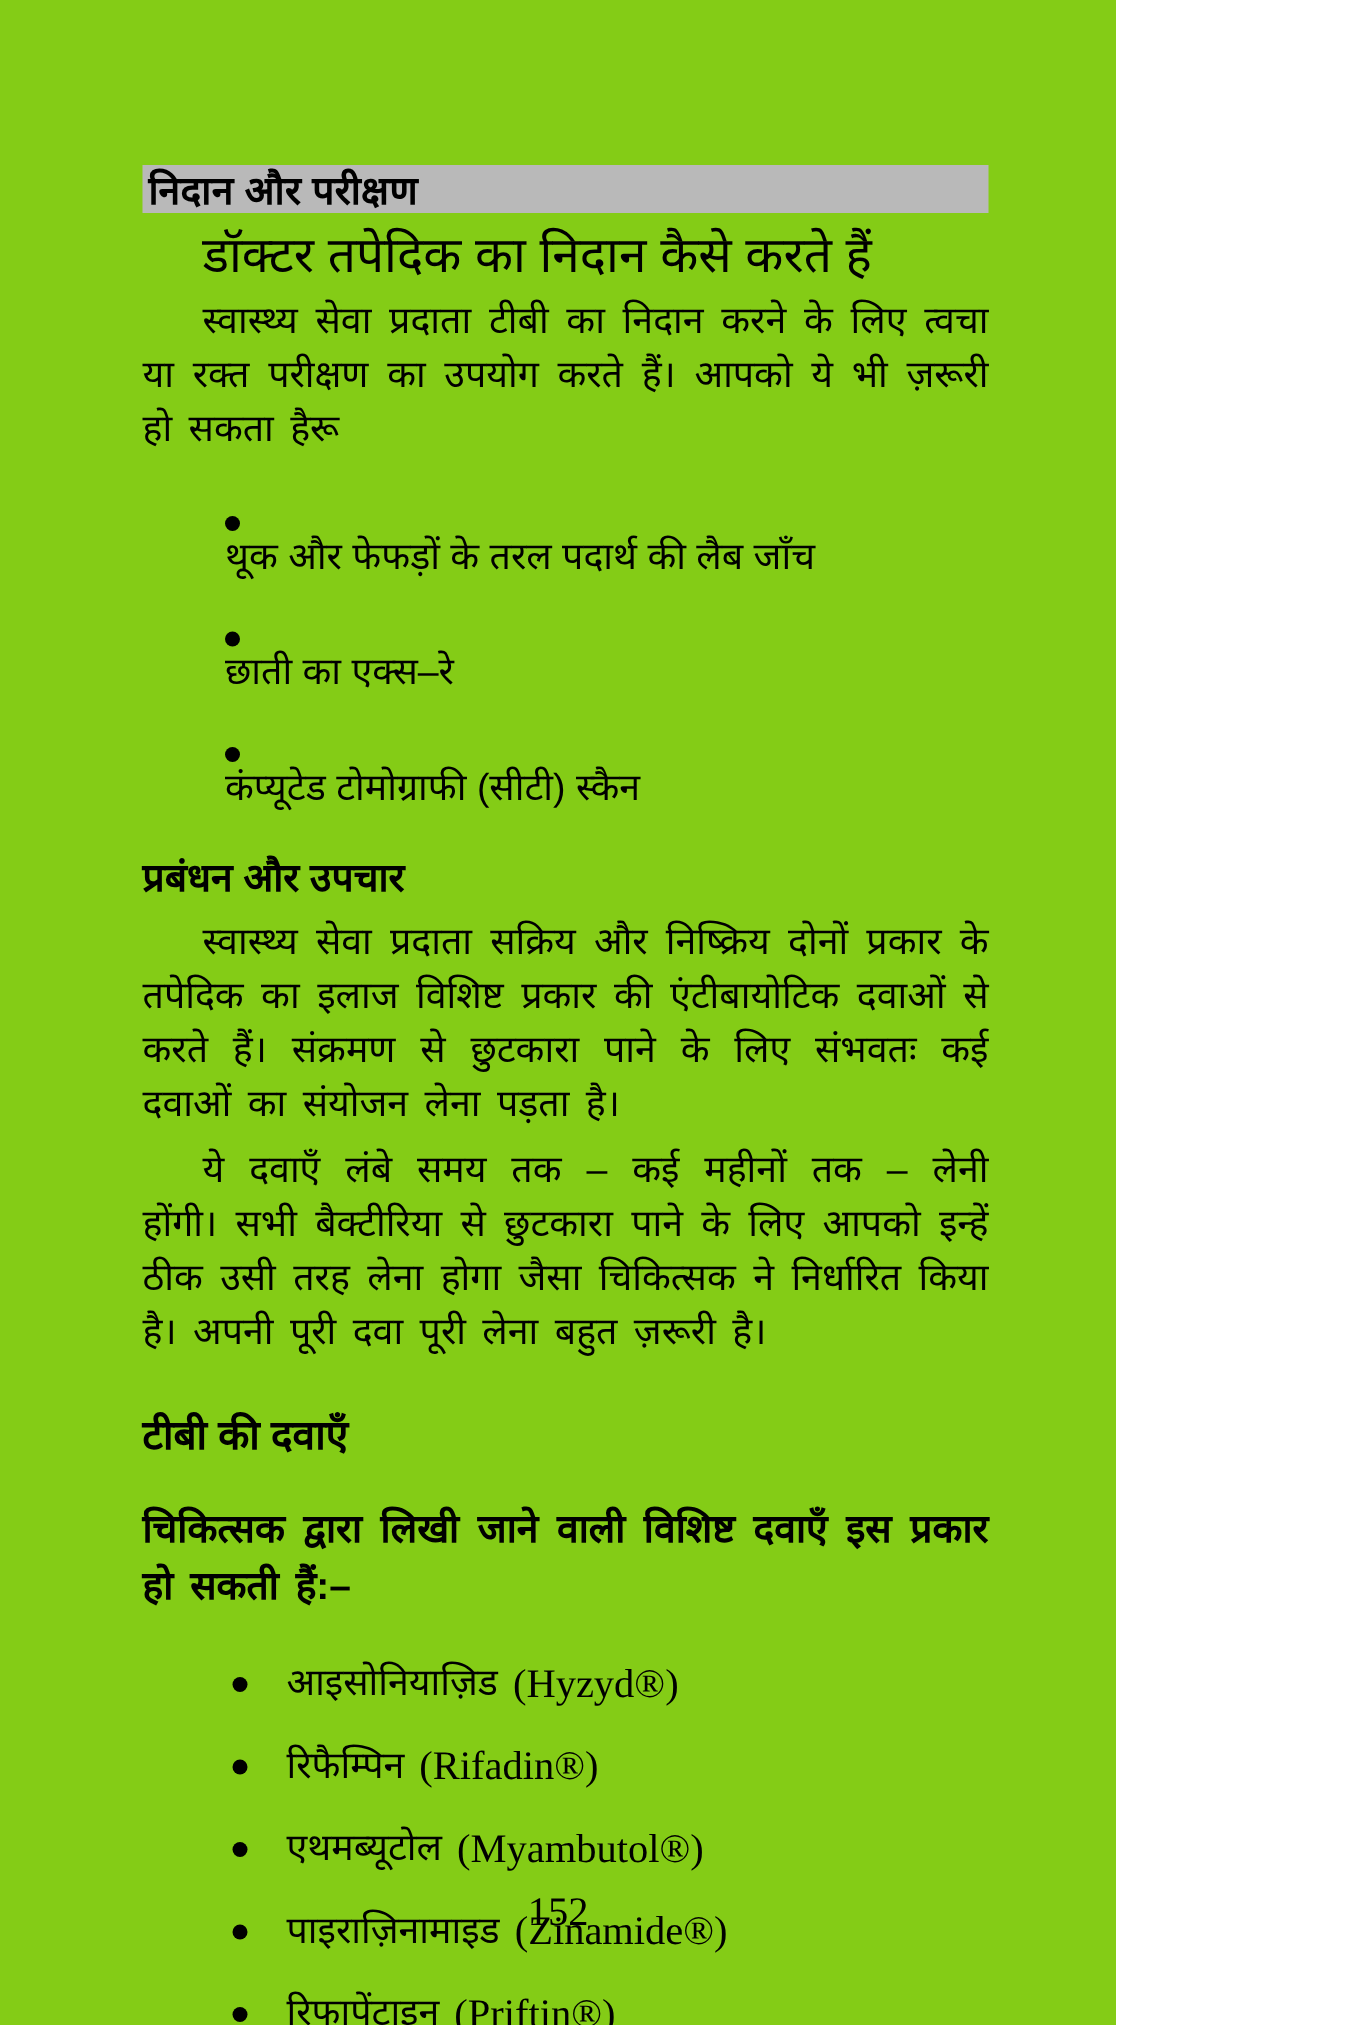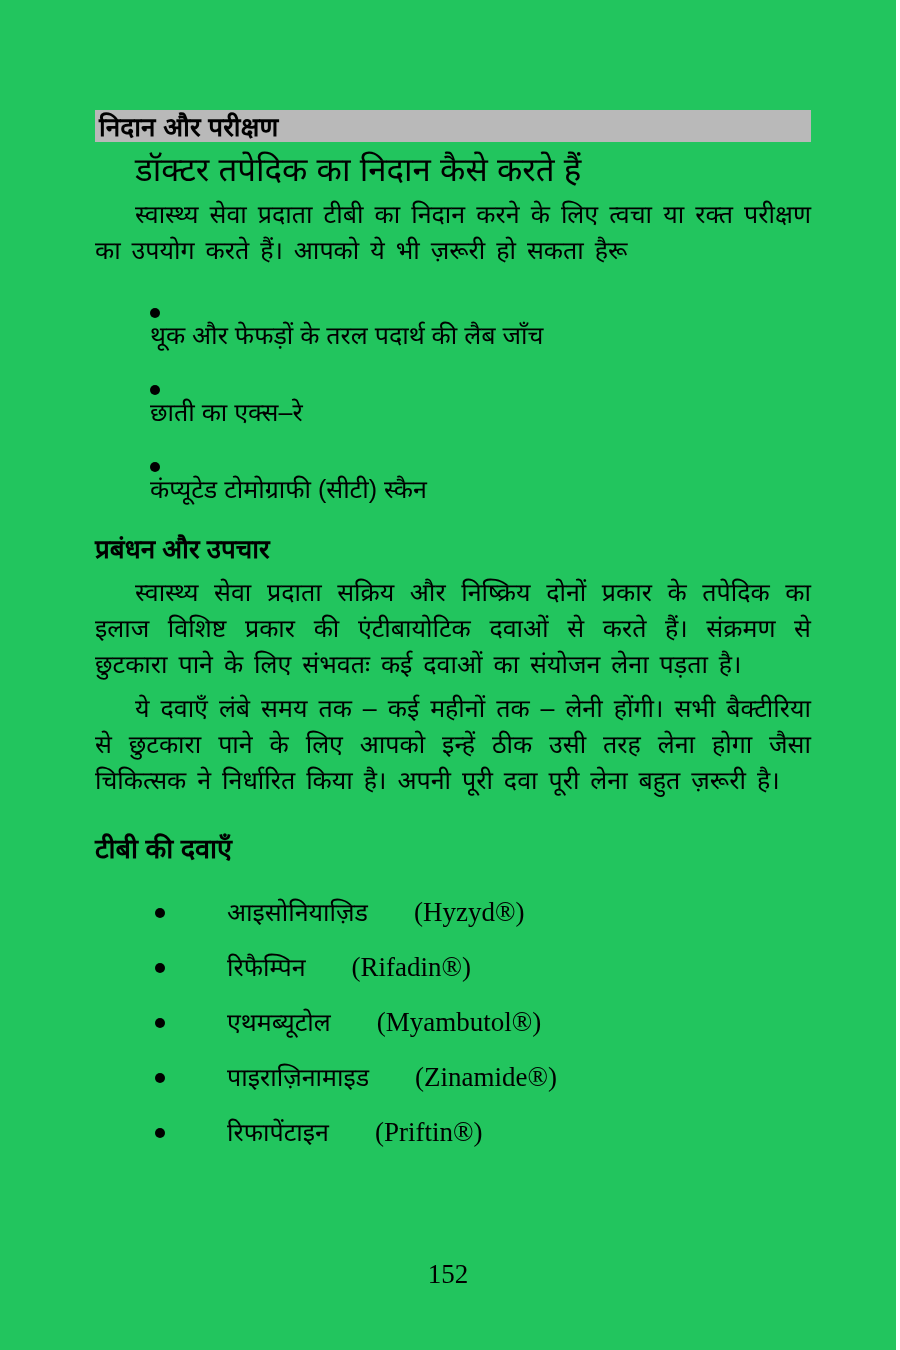--- a/index.html
+++ b/index.html
@@ -2,23 +2,23 @@
 <html><head>
 <meta charset="utf-8">
 <style>
   html, body {
     margin: 0;
     padding: 0;
     background: #ffffff;
   }
   .page {
     position: relative;
-    width: 896px;
+    width: 744px;
     height: 1350px;
-    background: #22c55e;
+    background: #84cc16;
     box-sizing: border-box;
     padding: 110px 85px 0 95px;
     font-family: "Liberation Sans", "DejaVu Sans", sans-serif;
     color: #000000;
     overflow: hidden;
   }
   .section-bar {
     background: #b9b9b9;
     font-weight: bold;
     font-size: 26px;
@@ -81,21 +81,20 @@
   }
   .med-list {
     margin-top: 30px;
   }
   .med-item {
     display: flex;
     align-items: flex-start;
     margin: 0 0 22px 60px;
     font-size: 25px;
     line-height: 33px;
-    gap: 36px;
   }
   .med-brand {
     font-family: Liberation Serif, serif;
     font-size: 27px;
     margin-left: 10px;
   }
   .page-number {
     position: absolute;
     left: 0;
     right: 0;
@@ -132,20 +131,21 @@
   </div>
 
   <div class="sub-heading">प्रबंधन और उपचार</div>
 
   <div class="para">स्वास्थ्य सेवा प्रदाता सक्रिय और निष्क्रिय दोनों प्रकार के तपेदिक का इलाज विशिष्ट प्रकार की एंटीबायोटिक दवाओं से करते हैं। संक्रमण से छुटकारा पाने के लिए संभवतः कई दवाओं का संयोजन लेना पड़ता है।</div>
 
   <div class="para">ये दवाएँ लंबे समय तक – कई महीनों तक – लेनी होंगी। सभी बैक्टीरिया से छुटकारा पाने के लिए आपको इन्हें ठीक उसी तरह लेना होगा जैसा चिकित्सक ने निर्धारित किया है। अपनी पूरी दवा पूरी लेना बहुत ज़रूरी है।</div>
 
   <div class="sub-heading meds">टीबी की दवाएँ</div>
 
+  <div class="lead-para">चिकित्सक द्वारा लिखी जाने वाली विशिष्ट दवाएँ इस प्रकार हो सकती हैं:–</div>
 
   <div class="med-list">
     <div class="med-item">
       <span class="bullet-dot"></span>
       <span>आइसोनियाज़िड</span>
       <span class="med-brand">(Hyzyd®)</span>
     </div>
     <div class="med-item">
       <span class="bullet-dot"></span>
       <span>रिफैम्पिन</span>

